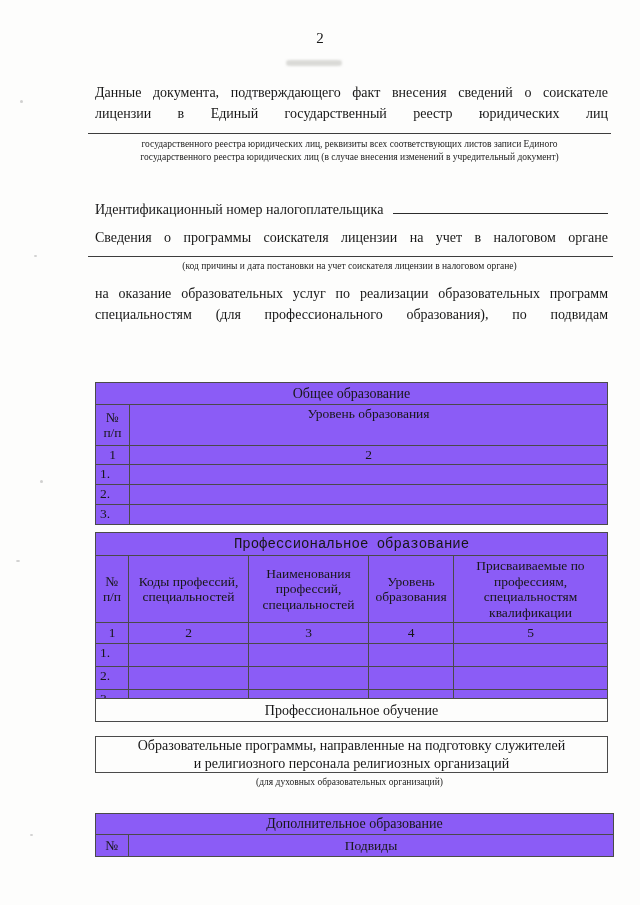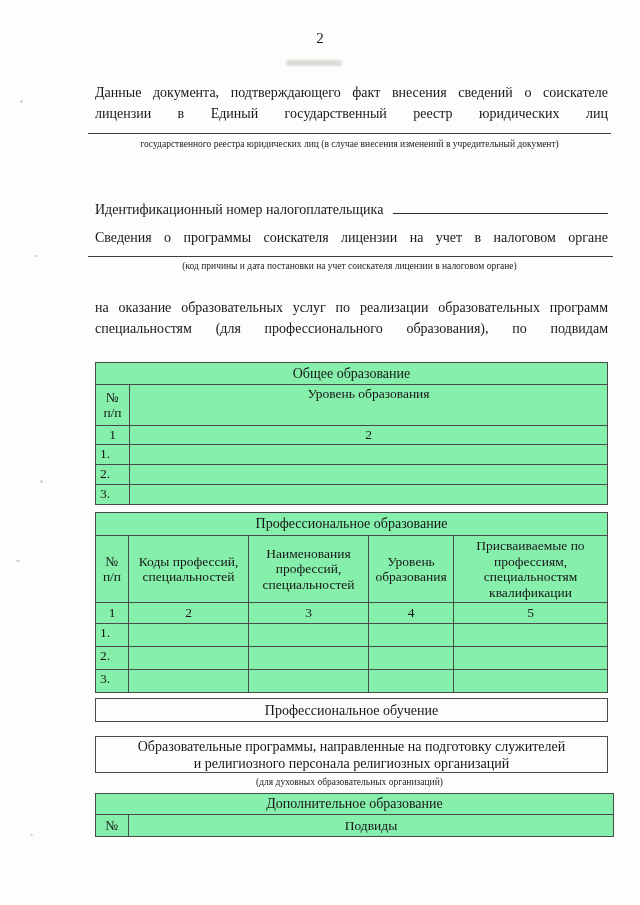--- a/index.html
+++ b/index.html
@@ -24,21 +24,21 @@
     text-align:center;font-size:9.5px;line-height:13px;color:#222;
   }
   .inn-row{
     display:flex;align-items:baseline;font-size:14px;
   }
   .blankline{
     flex:1;margin-left:10px;border-bottom:1.2px solid #2c2c2c;height:14px;
   }
   table.frm{
     border-collapse:collapse;table-layout:fixed;
-    font-size:13.5px;color:#171717;background:#86efac;
+    font-size:13.5px;color:#171717;background:#8b5cf6;margin-top:20px;
   }
   table.frm td,table.frm th{
     border:1px solid #4a4a4a;padding:1px 4px;
     font-weight:normal;vertical-align:middle;
     overflow:hidden;
   }
   .tc{text-align:center;}
   .tl{text-align:left;}
   .vt{vertical-align:top !important;}
   .title-row{font-size:14px;}
@@ -68,33 +68,34 @@
   <div class="speck" style="top:480px;left:40px;width:3px;height:3px;"></div>
   <div class="speck" style="top:834px;left:30px;width:3px;height:2px;"></div>
 
   <div class="abs body-col" style="top:82px;">
     <div class="jline">Данные документа, подтверждающего факт внесения сведений о соискателе</div>
     <div class="jline">лицензии в Единый государственный реестр юридических лиц</div>
   </div>
 
   <div class="abs hr" style="top:133px;left:88px;width:523px;"></div>
   <div class="abs note" style="top:138px;left:88px;width:523px;">
+    <div>государственного реестра юридических лиц, реквизиты всех соответствующих листов записи Единого</div>
     <div>государственного реестра юридических лиц (в случае внесения изменений в учредительный документ)</div>
   </div>
 
   <div class="abs body-col inn-row" style="top:191px;margin-top:8px;">
     <span>Идентификационный номер налогоплательщика</span>
     <span class="blankline"></span>
   </div>
 
   <div class="abs body-col jline" style="top:227px;">Сведения о программы соискателя лицензии на учет в налоговом органе</div>
   <div class="abs hr" style="top:256px;left:88px;width:525px;"></div>
   <div class="abs note" style="top:260px;left:88px;width:523px;">(код причины и дата постановки на учет соискателя лицензии в налоговом органе)</div>
 
-  <div class="abs body-col" style="top:297px;font-family:Liberation Serif, serif;">
+  <div class="abs body-col" style="top:283px;font-family:Liberation Serif, serif;">
     <div class="jline">на оказание образовательных услуг по реализации образовательных программ</div>
     <div class="jline">специальностям (для профессионального образования), по подвидам</div>
   </div>
 
   <table class="frm abs" style="top:362px;left:95px;width:513px;">
     <colgroup>
         <col style="width:34px;">
         <col>
       </colgroup>
     <tbody>
@@ -130,21 +131,21 @@
   <table class="frm abs" style="top:512px;left:95px;width:513px;">
     <colgroup>
       <col style="width:33px;">
         <col style="width:120px;">
         <col style="width:120px;">
       <col style="width:85px;">
         <col>
     </colgroup>
     <tbody>
         <tr>
-      <td colspan="5" class="tc title-row" style="height:20px;">Профессиональное образование</td>
+      <td colspan="5" class="tc title-row" style="height:20px;font-family:Liberation Mono, monospace;">Профессиональное образование</td>
     </tr>
     <tr>
       <td class="tc hdr" style="height:64px;">
         <div>№</div>
         <div>п/п</div>
       </td>
       <td class="tc hdr">Коды профессий, специальностей</td>
       <td class="tc hdr">Наименования профессий, специальностей</td>
       <td class="tc hdr">Уровень образования</td>
       <td class="tc hdr">Присваиваемые по профессиям, специальностям квалификации</td>
@@ -177,21 +178,21 @@
       <td></td>
           <td></td>
     </tr>
   </tbody>
     </table>
 
   <div class="box abs" style="top:698px;left:95px;width:511px;height:22px;">
     <div>Профессиональное обучение</div>
   </div>
 
-  <div class="box abs" style="top:736px;left:95px;width:511px;height:35px;">
+  <div class="box abs" style="top:736px;left:95px;width:511px;height:35px;justify-content:space-between;">
     <div>Образовательные программы, направленные на подготовку служителей</div>
     <div>и религиозного персонала религиозных организаций</div>
   </div>
   <div class="abs note" style="top:776px;left:88px;width:523px;">(для духовных образовательных организаций)</div>
 
   <table class="frm abs" style="top:793px;left:95px;width:519px;">
     <colgroup>
         <col style="width:33px;">
         <col>
       </colgroup>

